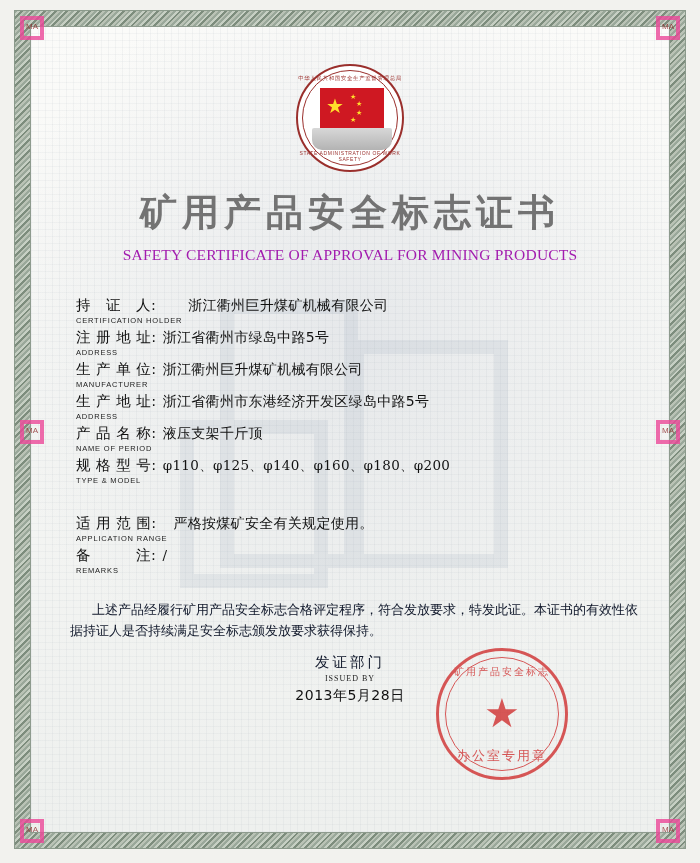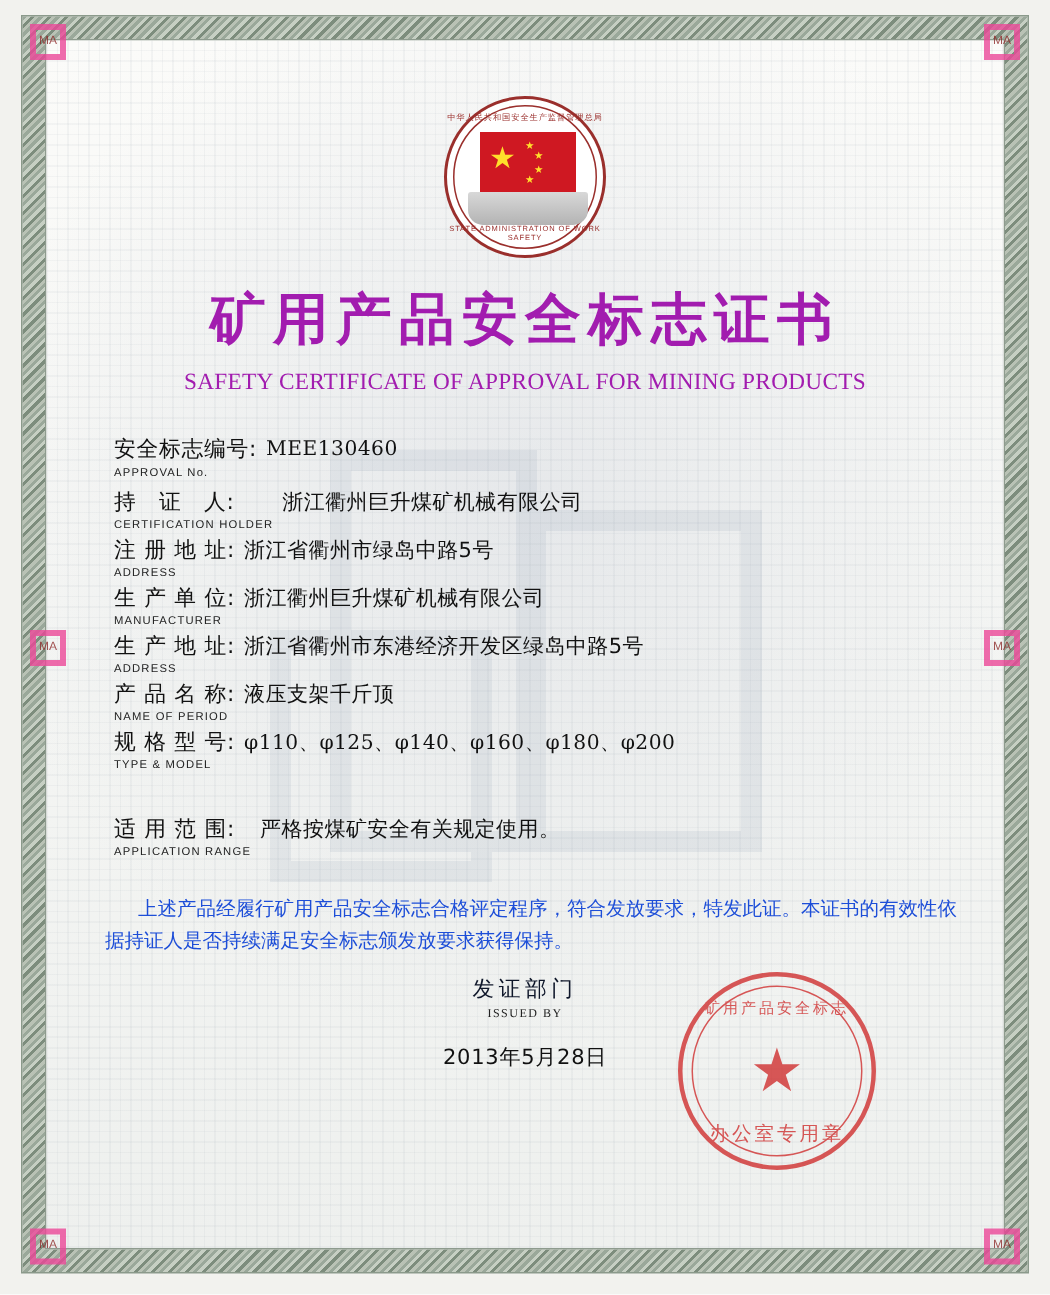--- a/index.html
+++ b/index.html
@@ -136,21 +136,21 @@
   }
   .emblem-text-top { top: 9px; }
   .emblem-text-bottom { bottom: 8px; font-size: 5px; }
 
   
   .title-cn {
     margin-top: 16px;
     text-align: center;
     font-size: 37px;
     letter-spacing: 5px;
-    color: #a21caf;
+    color: #737373;
     font-weight: bold;
     font-family: "DejaVu Sans", sans-serif;
   }
   .title-en {
     margin-top: 8px;
     text-align: center;
     font-size: 15.5px;
     letter-spacing: 0.2px;
     color: #a21caf;
     font-family: "Liberation Serif", serif;
@@ -206,21 +206,21 @@
   .halfA { display: flex; }
   .halfB { display: flex; margin-right: 6px; }
 
   .gap-block { height: 26px; }
 
   
   .footer-note {
     margin: 24px 22px 0 30px;
     font-size: 13px;
     line-height: 21px;
-    color: #1d4ed8;
+    color: #0f172a;
     font-family: "DejaVu Sans", sans-serif;
     text-indent: 22px;
     position: relative;
     z-index: 3;
   }
   .issued {
     margin-top: 12px;
     text-align: center;
     position: relative;
     z-index: 3;
@@ -232,31 +232,31 @@
     font-family: "DejaVu Sans", sans-serif;
   }
   .issued-en {
     font-size: 8px;
     letter-spacing: 1px;
     color: #222;
     font-family: Liberation Serif, serif;
     margin-top: 2px;
   }
   .issued-date {
-    margin-top: 16px;
+    margin-top: 4px;
     font-size: 14px;
     color: #111;
     font-family: "DejaVu Sans", sans-serif;
     letter-spacing: 0.5px;
   }
 
   
   .seal {
     position: absolute;
-    left: 452px;
+    left: 436px;
     top: 648px;
     width: 132px;
     height: 132px;
     border-radius: 50%;
     border: 3px solid #cf2b2b;
     opacity: 0.78;
     z-index: 5;
     box-sizing: border-box;
   }
   .seal-inner {
@@ -324,27 +324,20 @@
       </div>
     </div>
 
     <div class="title-cn">矿用产品安全标志证书</div>
     <div class="title-en">SAFETY CERTIFICATE OF APPROVAL FOR MINING PRODUCTS</div>
 
     <div class="fields">
 
       <div class="row topline">
         <div class="pair">
-          <div class="halfA">
-            <div class="lbl">
-              <div class="lbl-cn">安全标志编号:</div>
-              <div class="lbl-en">APPROVAL No.</div>
-            </div>
-            <div class="val val-mono">MEE130460</div>
-          </div>
         </div>
       </div>
 
       <div class="row">
         <div class="lbl">
           <div class="lbl-cn">持　证　人:</div>
           <div class="lbl-en">CERTIFICATION HOLDER</div>
         </div>
         <div class="val">浙江衢州巨升煤矿机械有限公司</div>
       </div>
@@ -393,20 +386,27 @@
 
 
       <div class="row">
         <div class="lbl">
           <div class="lbl-cn">适 用 范 围:</div>
           <div class="lbl-en">APPLICATION RANGE</div>
         </div>
         <div class="val">严格按煤矿安全有关规定使用。</div>
       </div>
 
+      <div class="row">
+        <div class="lbl">
+          <div class="lbl-cn">备　　　注:</div>
+          <div class="lbl-en">REMARKS</div>
+        </div>
+        <div class="val val-mono">/</div>
+      </div>
 
     </div>
 
     <div class="footer-note">上述产品经履行矿用产品安全标志合格评定程序，符合发放要求，特发此证。本证书的有效性依据持证人是否持续满足安全标志颁发放要求获得保持。</div>
 
     <div class="issued">
       <div class="issued-cn">发证部门</div>
       <div class="issued-en">ISSUED BY</div>
       <div class="issued-date">2013年5月28日</div>
     </div>

